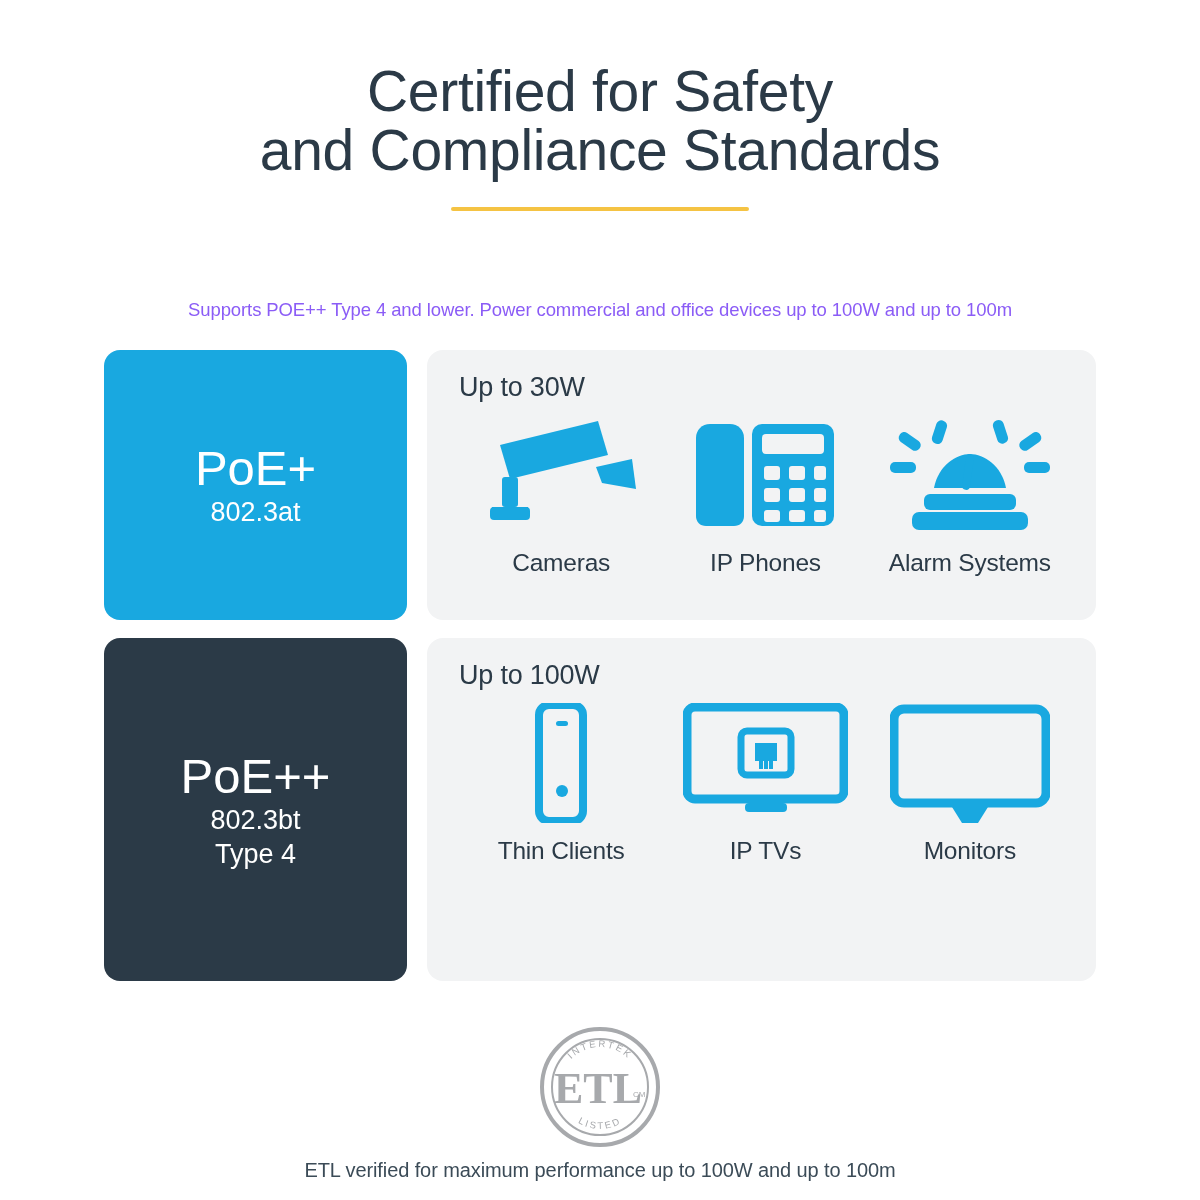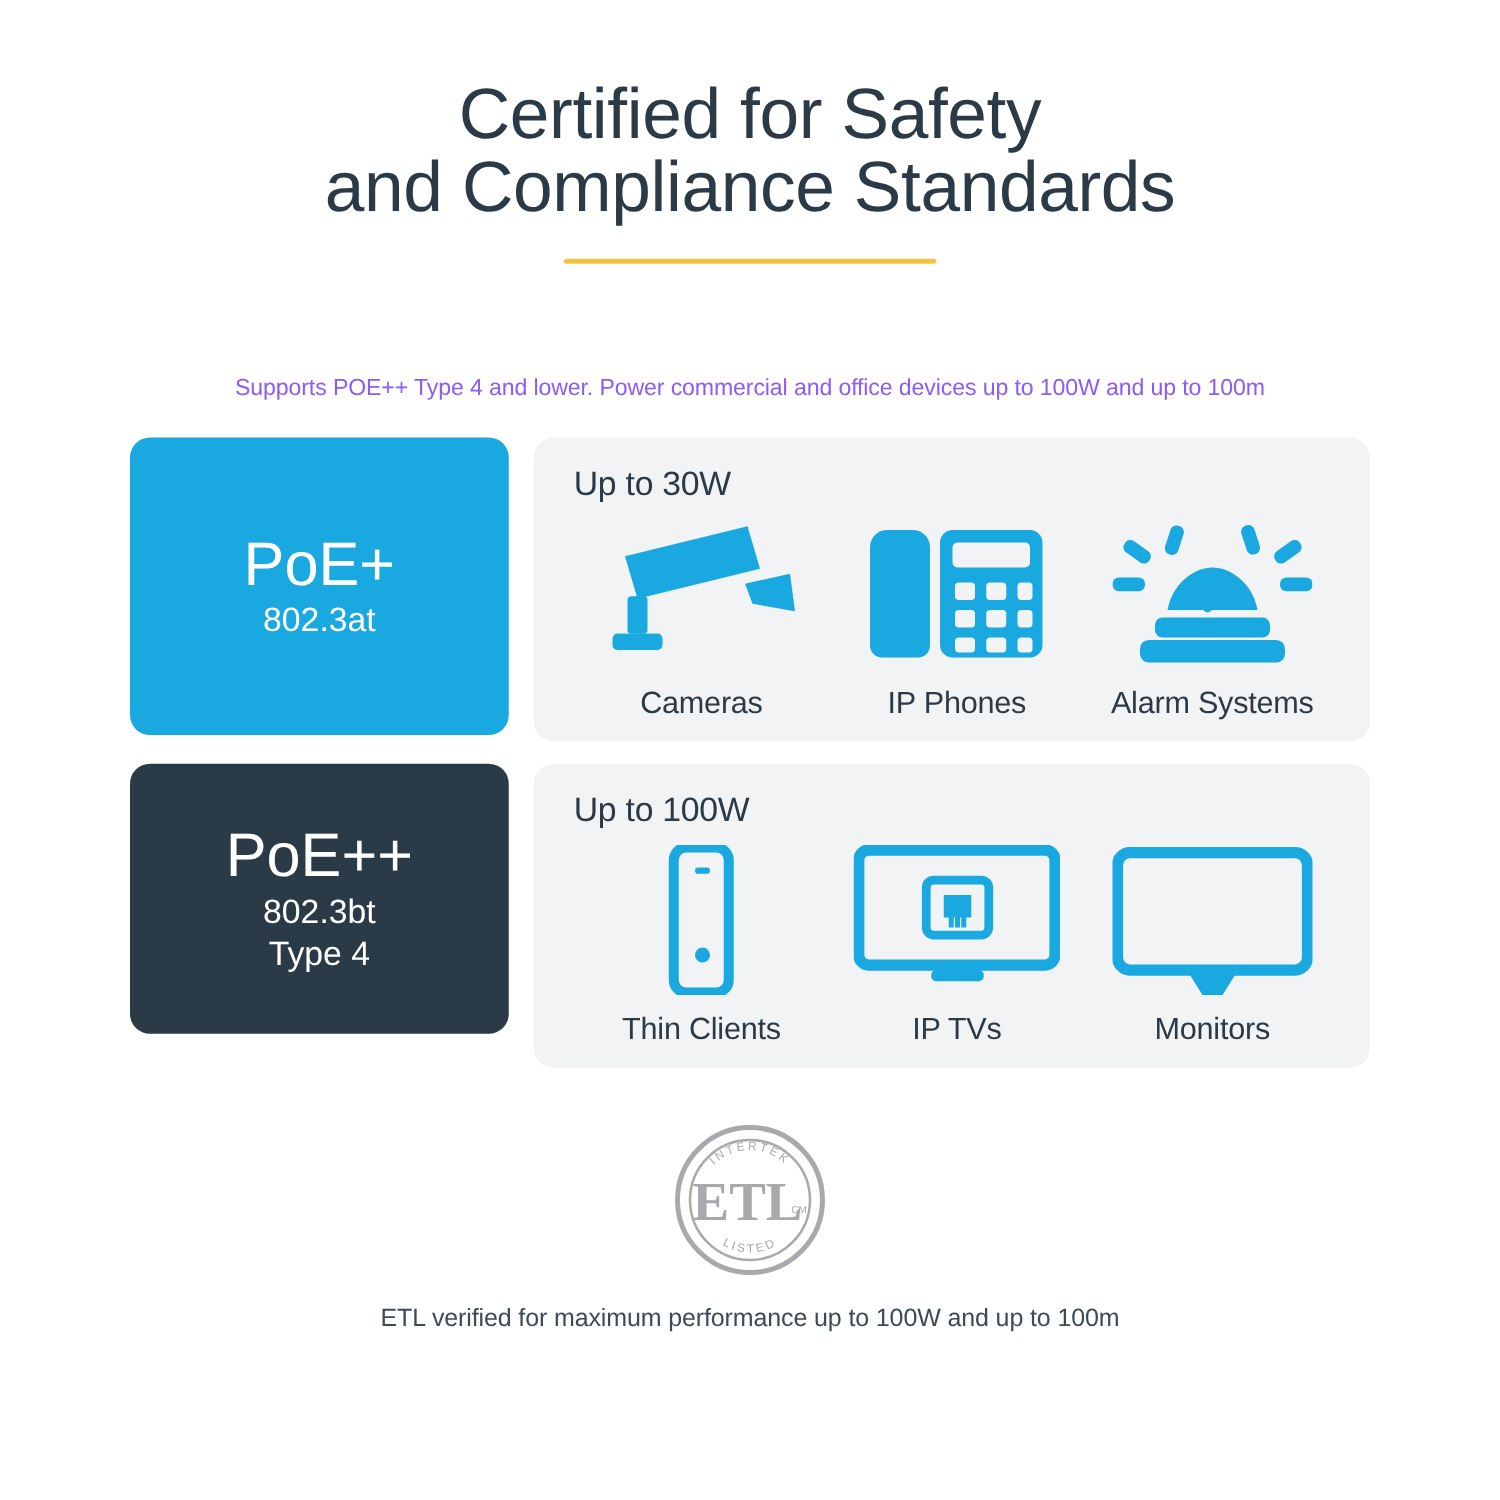--- a/index.html
+++ b/index.html
@@ -68,22 +68,22 @@
   .badge {
     width: 303px;
     border-radius: 16px;
     display: flex;
     flex-direction: column;
     align-items: center;
     justify-content: center;
     color: #ffffff;
     flex: 0 0 auto;
   }
-  .badge.blue { background: #19a8e0; height: 238px; }
-  .badge.dark { background: #2b3a47; height: 216px; }
+  .badge.blue { background: #19a8e0; height: 270px; }
+  .badge.dark { background: #2b3a47; height: 343px; }
   .badge-name {
     font-size: 49px;
     font-weight: 400;
     line-height: 54px;
   }
   .badge-sub {
     font-size: 27px;
     line-height: 34px;
     margin-top: 0;
     text-align: center;
@@ -134,21 +134,21 @@
   
   .footer {
     margin-top: 44px;
     text-align: center;
   }
   .etl-mark {
     display: flex;
     justify-content: center;
   }
   .footer-text {
-    margin-top: 22px;
+    margin-top: 10px;
     font-size: 20px;
     color: #3b4b57;
     letter-spacing: -0.1px;
   }
 </style>
 </head>
 <body>
 
 <div class="page">
 

